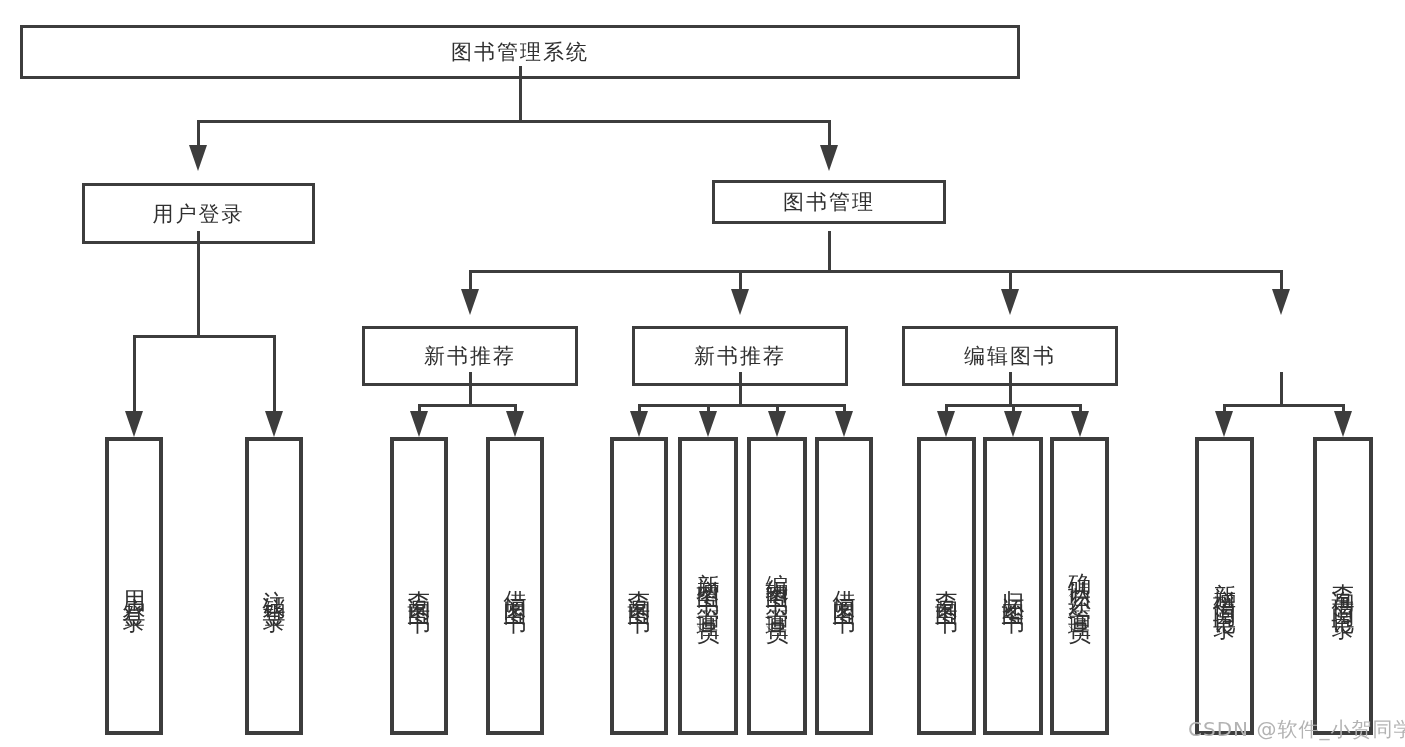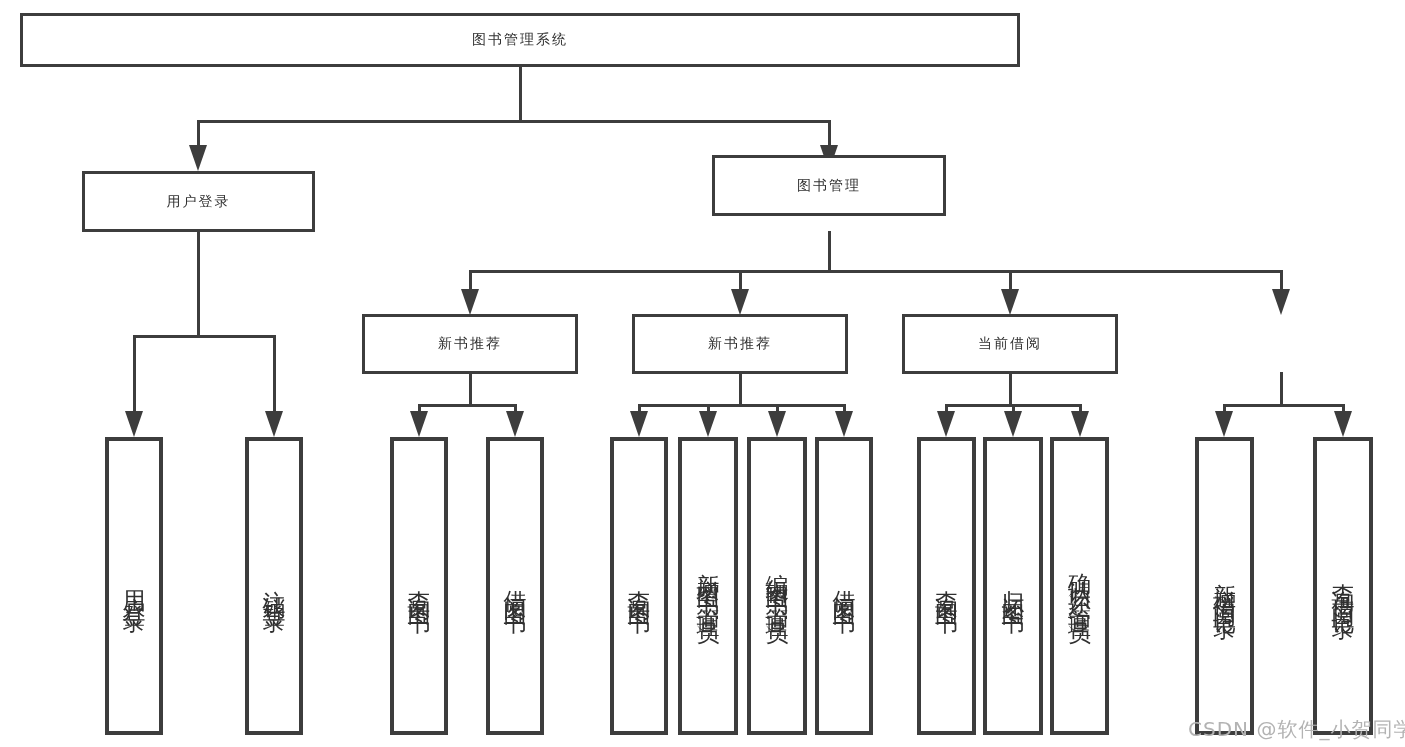--- a/index.html
+++ b/index.html
@@ -21,21 +21,21 @@
   .box {
     position: absolute;
     box-sizing: border-box;
     border: 3px solid var(--line);
     background: #fff;
     display: flex;
     align-items: center;
     justify-content: center;
     color: var(--text);
   }
-  .hbox { font-size: 14px; letter-spacing: 2px; white-space: nowrap; }
+  .hbox { font-size: 21px; letter-spacing: 2px; white-space: nowrap; margin-top: 12px; }
   .leaf {
     border-width: 4px;
     writing-mode: vertical-rl;
     text-orientation: mixed;
     font-size: 23px;
     letter-spacing: 7px;
     line-height: 1;
   }
   .vline { position: absolute; width: 3px; background: var(--line); }
   .hline { position: absolute; height: 3px; background: var(--line); }
@@ -65,21 +65,21 @@
   <div class="box hbox" style="left:20px; top:13px; width:1000px; height:54px;">图书管理系统</div>
 
   <div class="vline" style="left:518.5px; top:66px; height:57px;"></div>
   <div class="hline" style="left:196.5px; top:120px; width:634px;"></div>
   <div class="vline" style="left:196.5px; top:120px; height:28px;"></div>
   <div class="arrowhead" style="left:189px; top:145px;"></div>
   <div class="vline" style="left:827.5px; top:120px; height:28px;"></div>
   <div class="arrowhead" style="left:820px; top:145px;"></div>
 
   <div class="box hbox" style="left:82px; top:171px; width:233px; height:61px;">用户登录</div>
-  <div class="box hbox" style="left:712px; top:155px; width:234px; height:61px;">图书管理</div>
+  <div class="box hbox" style="left:712px; top:168px; width:234px; height:44px;">图书管理</div>
 
   <div class="vline" style="left:196.5px; top:231px; height:107px;"></div>
   <div class="hline" style="left:132.5px; top:335px; width:143px;"></div>
   <div class="vline" style="left:132.5px; top:335px; height:78px;"></div>
   <div class="arrowhead" style="left:125px; top:411px;"></div>
   <div class="vline" style="left:272.5px; top:335px; height:78px;"></div>
   <div class="arrowhead" style="left:265px; top:411px;"></div>
 
   <div class="vline" style="left:827.5px; top:231px; height:42px;"></div>
   <div class="hline" style="left:468.5px; top:270px; width:814px;"></div>
@@ -87,21 +87,21 @@
   <div class="arrowhead" style="left:461px; top:289px;"></div>
   <div class="vline" style="left:738.5px; top:270px; height:22px;"></div>
   <div class="arrowhead" style="left:731px; top:289px;"></div>
   <div class="vline" style="left:1008.5px; top:270px; height:22px;"></div>
   <div class="arrowhead" style="left:1001px; top:289px;"></div>
   <div class="vline" style="left:1279.5px; top:270px; height:22px;"></div>
   <div class="arrowhead" style="left:1272px; top:289px;"></div>
 
   <div class="box hbox" style="left:362px; top:314px; width:216px; height:60px;">新书推荐</div>
   <div class="box hbox" style="left:632px; top:314px; width:216px; height:60px;">新书推荐</div>
-  <div class="box hbox" style="left:902px; top:314px; width:216px; height:60px;">当前借阅</div>
+  <div class="box hbox" style="left:902px; top:314px; width:216px; height:60px;">编辑图书</div>
 
   <div class="vline" style="left:468.5px; top:372px; height:35px;"></div>
   <div class="hline" style="left:417.5px; top:404px; width:99px;"></div>
   <div class="vline" style="left:417.5px; top:404px; height:10px;"></div>
   <div class="arrowhead" style="left:410px; top:411px;"></div>
   <div class="vline" style="left:513.5px; top:404px; height:10px;"></div>
   <div class="arrowhead" style="left:506px; top:411px;"></div>
 
   <div class="vline" style="left:738.5px; top:372px; height:35px;"></div>
   <div class="hline" style="left:637.5px; top:404px; width:208px;"></div>

